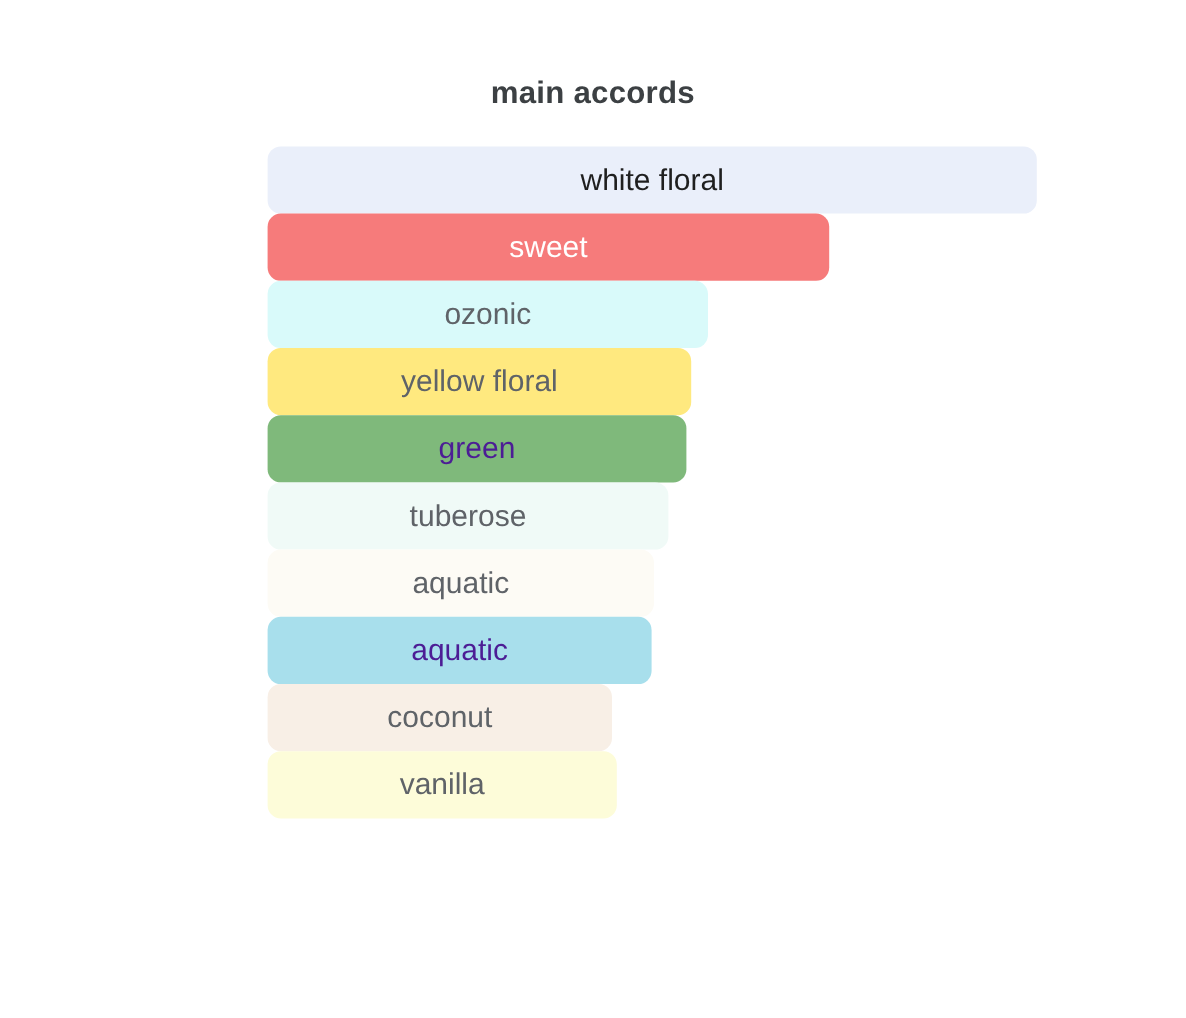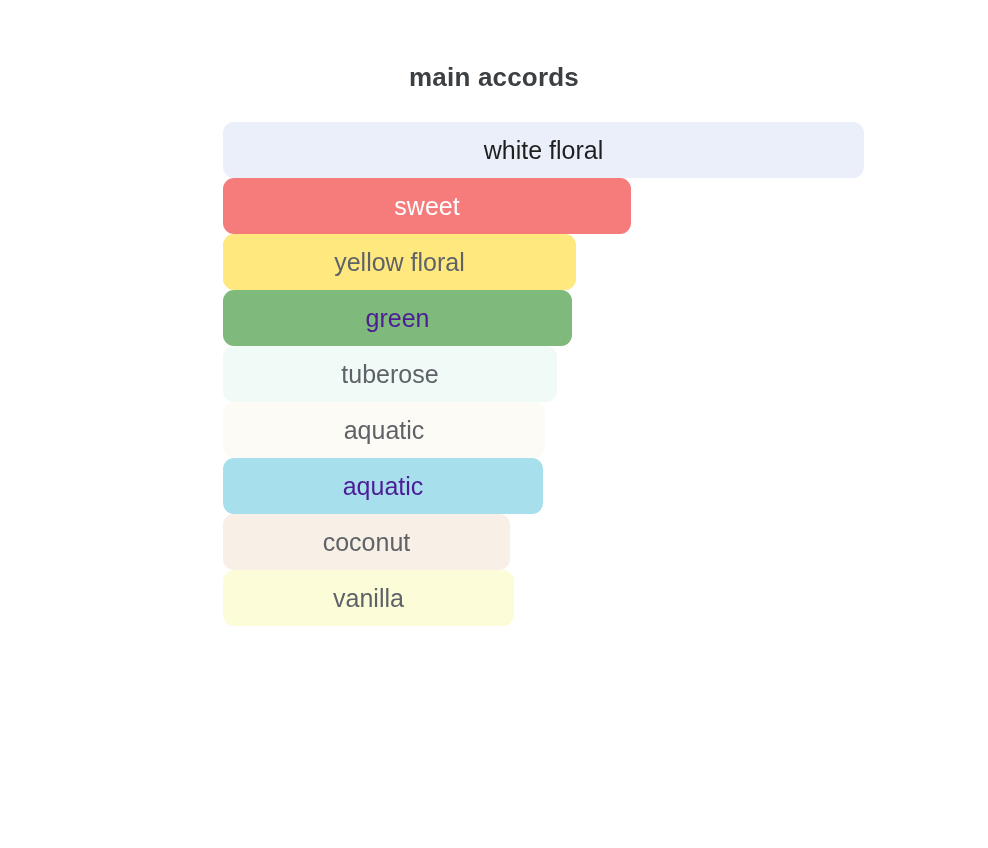--- a/index.html
+++ b/index.html
@@ -57,22 +57,25 @@
 <body>
 
 <div id="stage">
 
   <div class="chart-title">main accords</div>
 
   <div class="bars">
       <div class="bar" style="width: 641px; background: rgb(234, 239, 250);">
         <span class="bar-label" style="color: rgb(31, 31, 31);">white floral</span>
       </div>
-      <div class="bar" style="width: 408px; background: rgb(246, 123, 123);">
+      <div class="bar" style="width: 468px; background: rgb(246, 123, 123);">
         <span class="bar-label" style="color: rgb(255, 255, 255);">sweet</span>
+      </div>
+      <div class="bar" style="width: 367px; background: rgb(217, 250, 250);">
+        <span class="bar-label" style="color: rgb(95, 99, 104);">ozonic</span>
       </div>
       <div class="bar" style="width: 353px; background: rgb(255, 233, 127);">
         <span class="bar-label" style="color: rgb(95, 99, 104);">yellow floral</span>
       </div>
       <div class="bar" style="width: 349px; background: rgb(127, 185, 123);">
         <span class="bar-label" style="color: #4c1d95;">green</span>
       </div>
       <div class="bar" style="width: 334px; background: rgb(240, 250, 247);">
         <span class="bar-label" style="color: rgb(95, 99, 104);">tuberose</span>
       </div>

